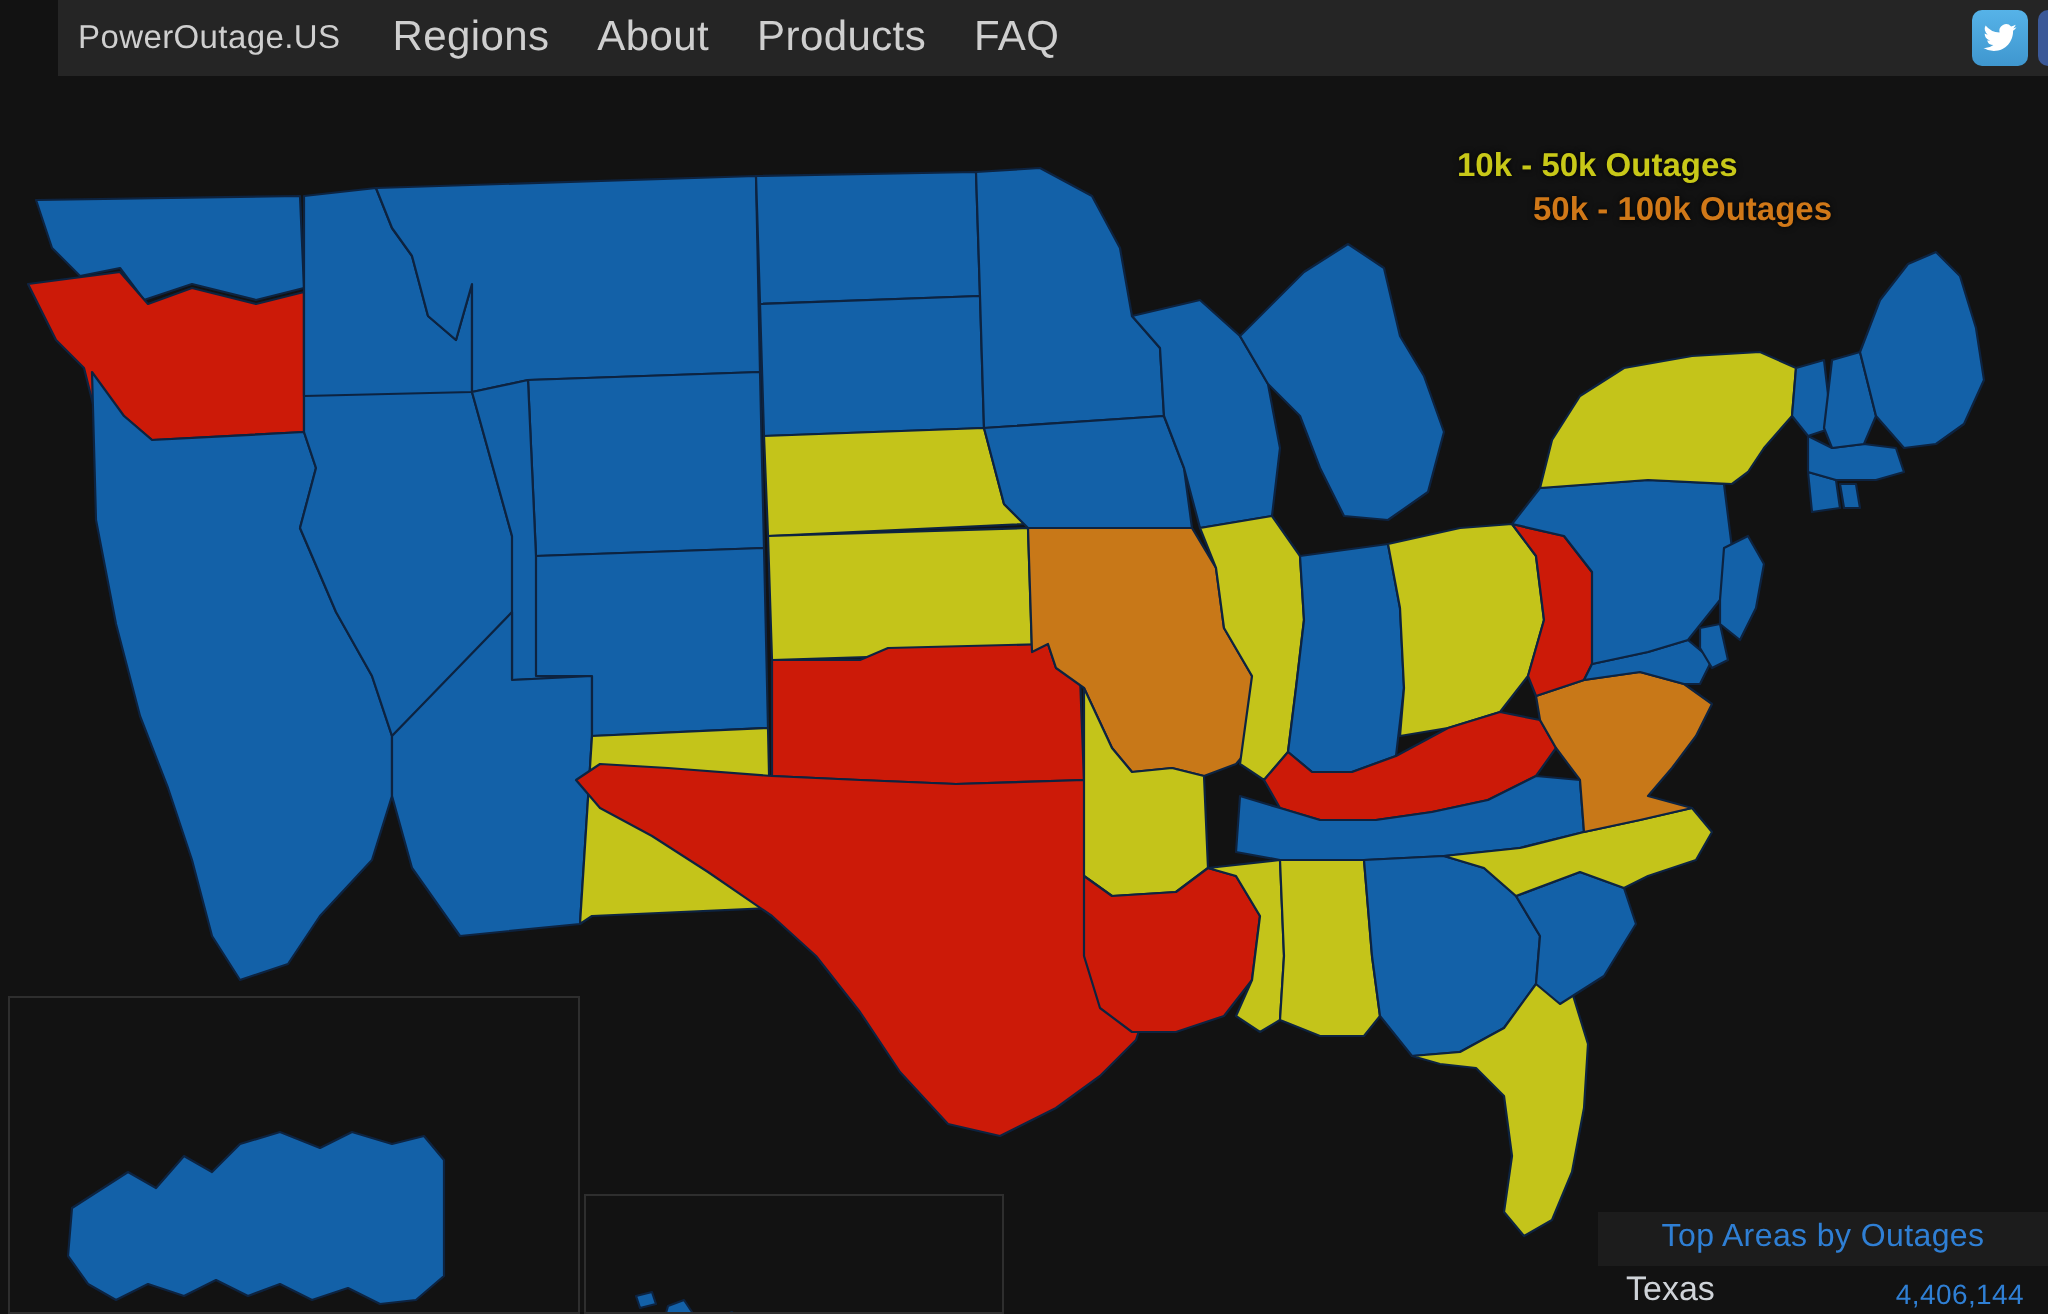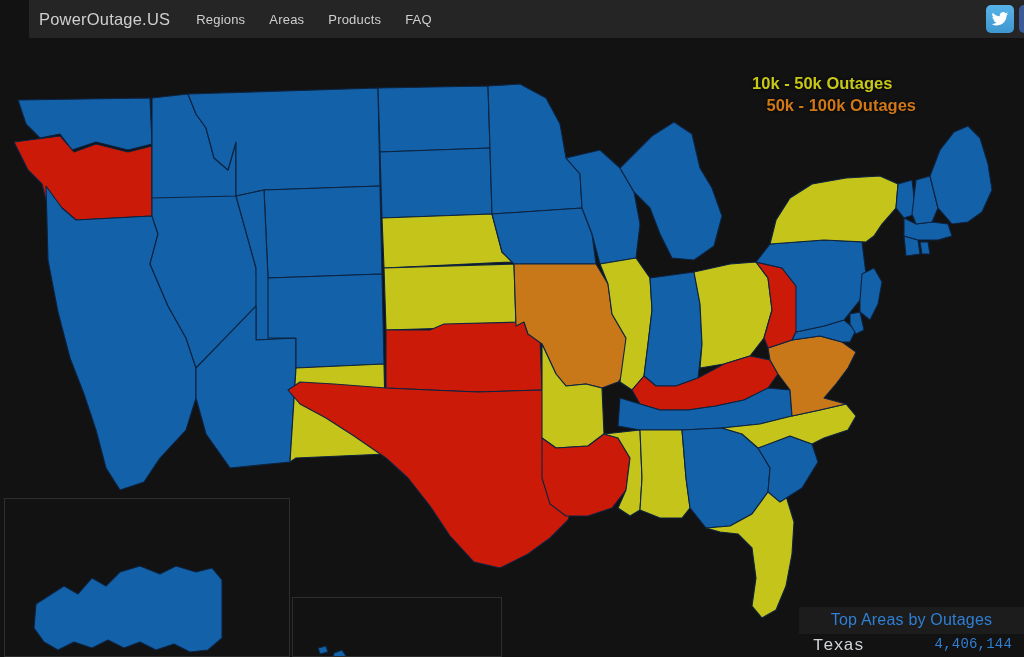--- a/index.html
+++ b/index.html
@@ -19,21 +19,21 @@
     display: flex; align-items: center;
     z-index: 40;
     margin-left: 29px;
   }
   .nav-brand {
     color: #cfcfcf; font-size: 16.5px; letter-spacing: .2px;
     margin-left: 10px; margin-right: 26px; cursor: pointer;
     white-space: nowrap;
   }
   .nav-link {
-    color: #cfcfcf; font-size: 13px; letter-spacing: .2px;
+    color: #cfcfcf; font-size: 21px; letter-spacing: .2px;
     margin-right: 24px; cursor: pointer; white-space: nowrap;
   }
   #social { position: absolute; right: 6px; top: 5px; display: flex; gap: 5px; }
   .social-btn {
     width: 28px; height: 28px; border-radius: 5px;
     display: flex; align-items: center; justify-content: center;
     cursor: pointer;
   }
   .tw { background: linear-gradient(#56b3e8, #3f97cf); }
   .fb { background: #3b5998; }
@@ -43,21 +43,21 @@
     position: absolute; top: 38px; left: 0;
     width: 1024px; height: 619px;
     background: #121212;
     overflow: hidden;
   }
   #usmap { position: absolute; top: 0; left: 0; }
 
   
   #legend {
     position: absolute; top: 72px; right: 108px;
-    text-align: center; z-index: 30;
+    text-align: left; z-index: 30;
     pointer-events: none;
   }
   .legend-row {
     font-size: 16.5px; font-weight: bold;
     line-height: 22px; white-space: nowrap;
     text-shadow: 0 0 3px #000;
   }
   .lg-yellow { color: #c8c818; }
   .lg-orange { color: #d07818; margin-left: 38px; }
   .lg-red    { color: #d81e10; }
@@ -81,37 +81,36 @@
   #top-areas-header {
     background: #1c1c1c;
     color: #2f7fd4;
     font-size: 16px;
     text-align: center;
     padding: 4px 6px 5px;
     letter-spacing: .2px;
     cursor: pointer;
   }
   .area-row {
-    display: flex; justify-content: space-between; align-items: flex-start;
+    display: flex; justify-content: space-between; align-items: flex-end;
     padding: 2px 12px 2px 14px;
     background: #121212;
-    font-family: Liberation Mono, monospace;
   }
   .area-name  { color: #cfd3d8; font-size: 17px; }
   .area-count { color: #2f7fd4; font-size: 14px; letter-spacing: .2px; }
 </style>
 </head>
 <body>
 
 <div id="app">
 
   <div id="header">
     <span class="nav-brand">PowerOutage.US</span>
     <span class="nav-link">Regions</span>
-    <span class="nav-link">Areas</span>
+    <span class="nav-link">About</span>
     <span class="nav-link">Products</span>
     <span class="nav-link">FAQ</span>
 
     <div id="social">
       <div class="social-btn tw">
         <svg width="18" height="18" viewBox="0 0 24 24" aria-hidden="true">
           <path fill="#ffffff" d="M23 4.9c-.8.4-1.7.7-2.6.8 1-.6 1.7-1.5 2-2.6-.9.6-1.9 1-3 1.2a4.5 4.5 0 0 0-7.7 4.1A12.8 12.8 0 0 1 2.4 3.6a4.5 4.5 0 0 0 1.4 6 4.4 4.4 0 0 1-2-.6v.1c0 2.2 1.5 4 3.6 4.4a4.5 4.5 0 0 1-2 .1 4.5 4.5 0 0 0 4.2 3.1A9 9 0 0 1 1 18.6a12.7 12.7 0 0 0 6.9 2c8.3 0 12.8-6.9 12.8-12.8v-.6c.9-.6 1.7-1.4 2.3-2.3z"></path>
         </svg>
       </div>
       <div class="social-btn fb">

